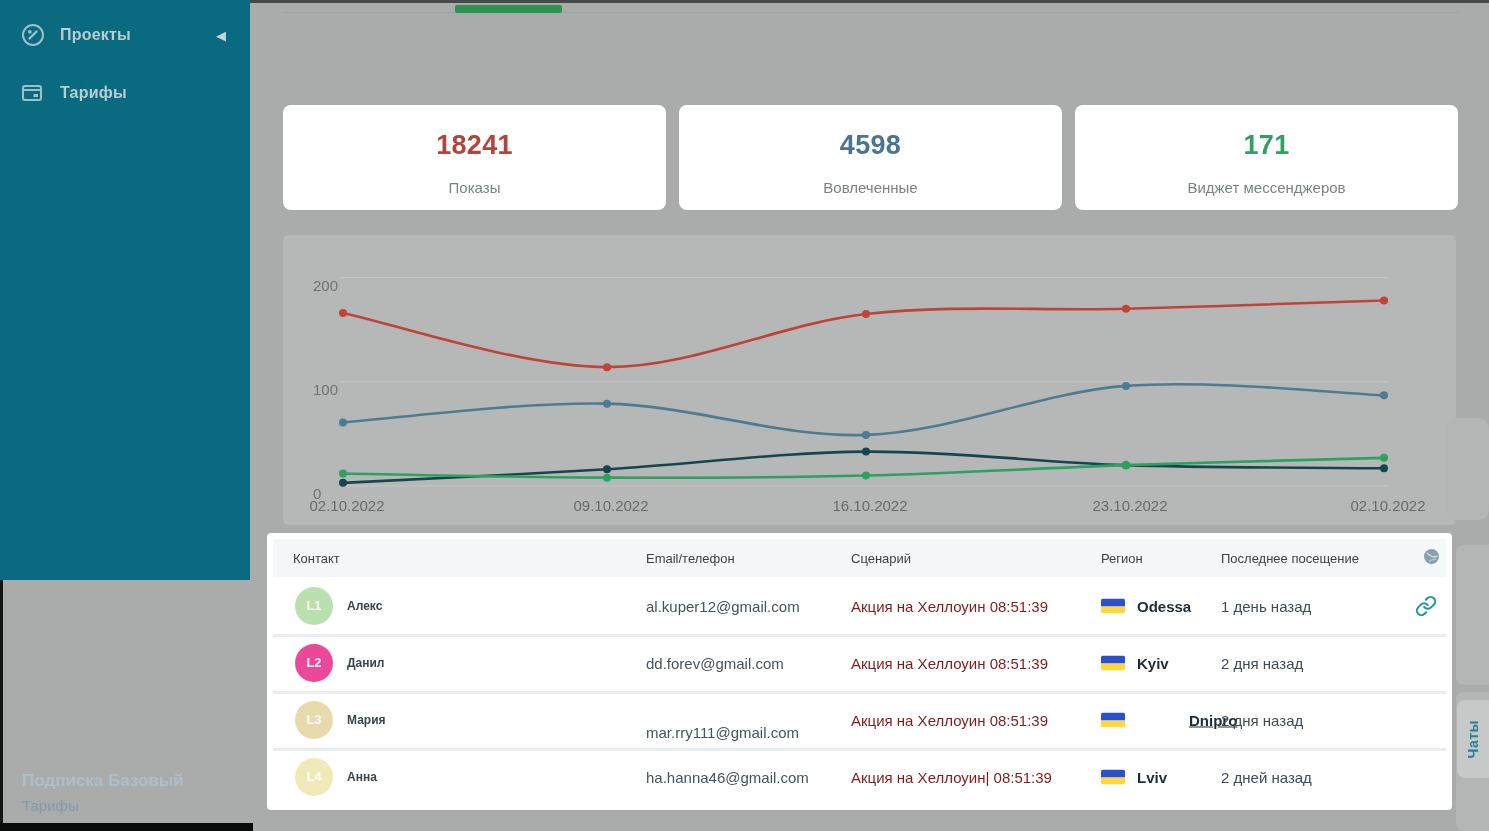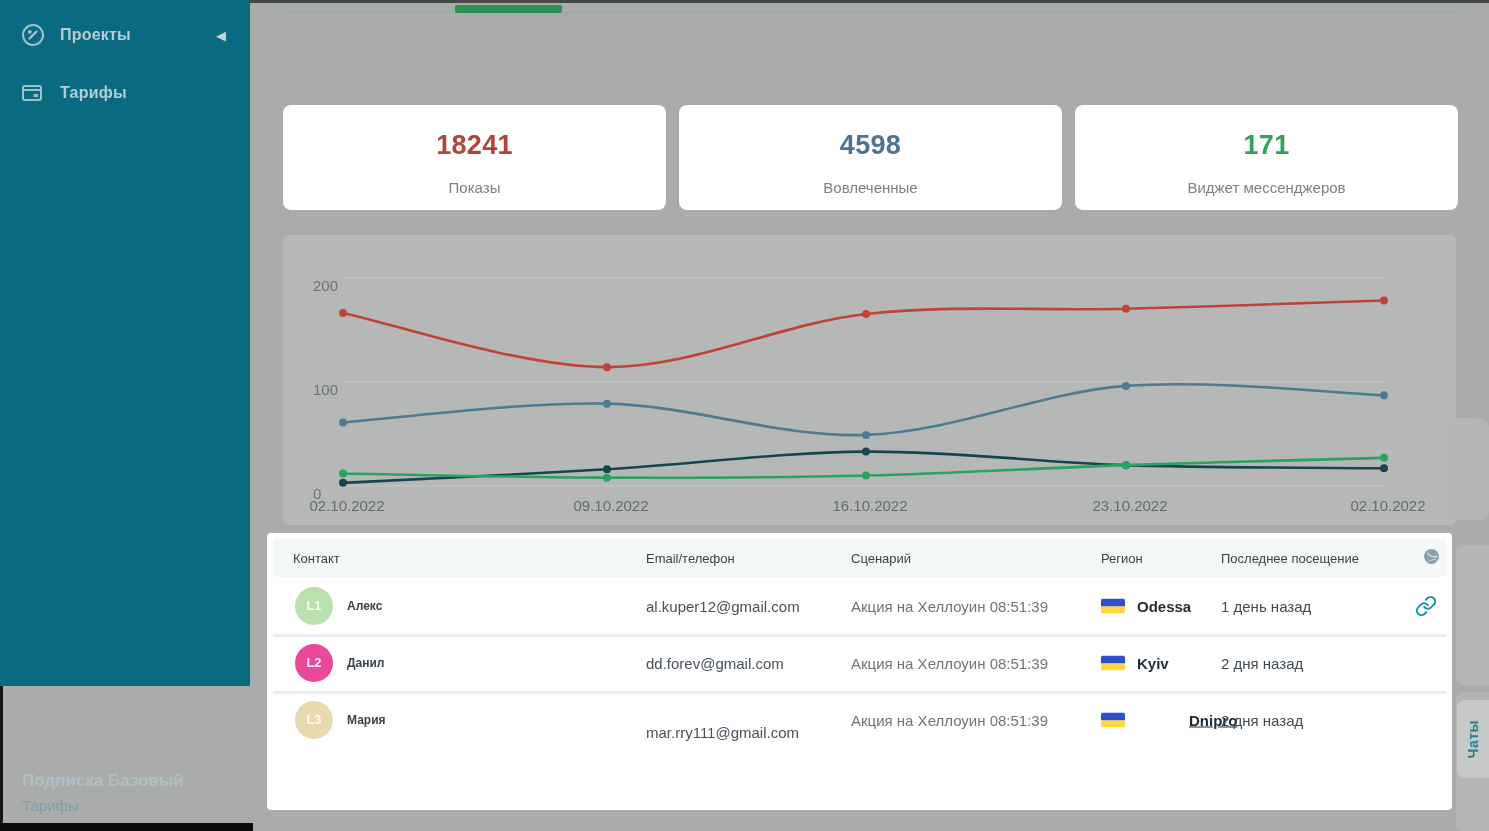--- a/index.html
+++ b/index.html
@@ -4,21 +4,21 @@
 <style>
   html,body{margin:0;padding:0;background:#6f7271;}
   .screen{position:relative;width:1489px;height:831px;background:#a9acab;overflow:hidden;
           font-family:"Liberation Sans","DejaVu Sans",sans-serif;}
   
   .edge-top{position:absolute;left:0;top:0;width:1489px;height:3px;background:#454948;}
   .edge-left{position:absolute;left:0;top:0;width:3px;height:825px;background:#151717;}
   .edge-bottom-left{position:absolute;left:0;top:823px;width:253px;height:8px;background:#0a0b0b;}
 
   
-  .sidebar{position:absolute;left:0;top:0;width:250px;height:686px;background:#0a6b80;}
+  .sidebar{position:absolute;left:0;top:0;width:250px;height:580px;background:#0a6b80;}
   .nav-item{position:absolute;left:0;width:250px;height:40px;display:flex;align-items:center;cursor:pointer;}
   .nav-item .nicon{position:absolute;left:20px;top:50%;transform:translateY(-50%);display:flex;}
   .nav-item .nlabel{position:absolute;left:60px;color:#b9ccd2;font-size:16px;font-weight:700;letter-spacing:.2px;}
   .nav-chevron{position:absolute;right:24px;color:#c4d5da;font-size:13px;line-height:1;}
   .subscription{position:absolute;left:22px;top:771px;}
   .sub-title{color:#aec0c6;font-size:17px;font-weight:700;}
   .sub-link{color:#7f9da7;font-size:15px;margin-top:6px;}
 
   
   .topline{position:absolute;left:283px;top:12px;width:1175px;height:1px;background:#9aa5a2;}
@@ -56,21 +56,21 @@
                border-radius:4px;box-sizing:border-box;padding:6px;}
   .t-header{position:relative;height:38px;background:#f4f8f9;border-radius:2px;}
   .t-header .hcell{position:absolute;top:50%;transform:translateY(-50%);font-size:13px;color:#404040;}
   .t-row{position:relative;height:51px;background:#fff;margin-top:3px;border-top:3px solid #e9edee;box-sizing:content-box;}
   .t-row:first-of-type{border-top:none;}
   .cell{position:absolute;top:50%;transform:translateY(-50%);}
   .avatar{width:38px;height:38px;border-radius:50%;display:flex;align-items:center;justify-content:center;
           color:rgba(255,255,255,.92);font-size:13px;font-weight:700;}
   .c-name{font-size:12px;font-weight:700;color:#39444c;}
   .c-email{font-size:15px;color:#47525c;}
-  .c-scenario{font-size:15px;color:#737373;cursor:pointer;}
+  .c-scenario{font-size:15px;color:#7f1d1d;cursor:pointer;}
   .flag{width:24px;height:15px;border-radius:2px;overflow:hidden;display:inline-block;}
   .flag .f-top{height:8px;}
   .flag .f-bottom{height:7px;}
   .c-city{font-size:15px;font-weight:700;color:#1f2b36;}
   .c-visit{font-size:15px;color:#3f4b55;}
   .link-btn{cursor:pointer;display:flex;}
 </style>
 </head>
 <body>
 
@@ -223,16 +223,28 @@
           <span class="cell c-name" style="left: 74px;">Мария</span>
           <span class="cell c-email" style="left: 373px; margin-top: 12px;">mar.rry111@gmail.com</span>
           <span class="cell c-scenario" style="left: 578px;">Акция на Хеллоуин 08:51:39</span>
           <span class="cell flag" style="left: 828px;">
             <div class="f-top" style="background:#2b50c8"></div>
             <div class="f-bottom" style="background:#ffd83d"></div>
           </span>
           <span class="cell c-city" style="left: 916px; text-decoration: underline;">Dnipro</span>
           <span class="cell c-visit" style="left: 948px;">2 дня назад</span>
         </div>
+        <div class="t-row">
+          <span class="cell avatar" style="left: 22px; background: rgb(240, 233, 184);">L4</span>
+          <span class="cell c-name" style="left: 74px;">Анна</span>
+          <span class="cell c-email" style="left: 373px;">ha.hanna46@gmail.com</span>
+          <span class="cell c-scenario" style="left: 578px;">Акция на Хеллоуин| 08:51:39</span>
+          <span class="cell flag" style="left: 828px;">
+            <div class="f-top" style="background:#2b50c8"></div>
+            <div class="f-bottom" style="background:#ffd83d"></div>
+          </span>
+          <span class="cell c-city" style="left: 864px;">Lviv</span>
+          <span class="cell c-visit" style="left: 948px;">2 дней назад</span>
+        </div>
       </div>
   </section>
 
 </div>
 
 </body></html>

